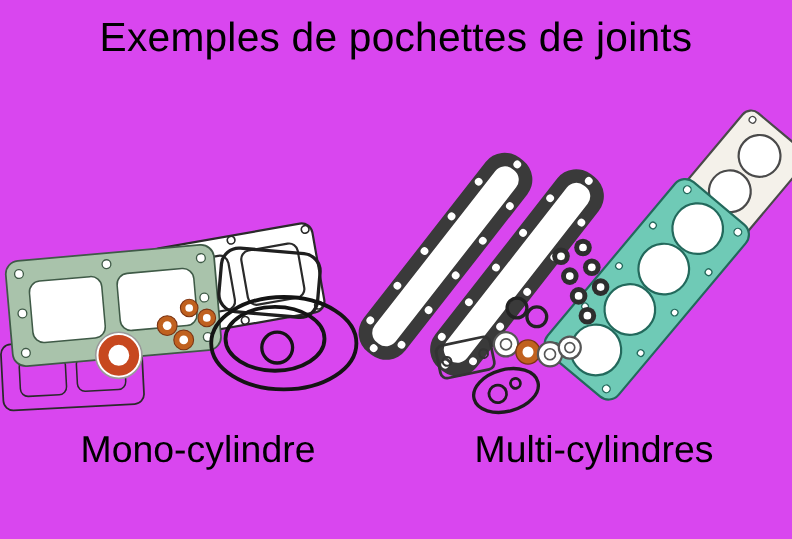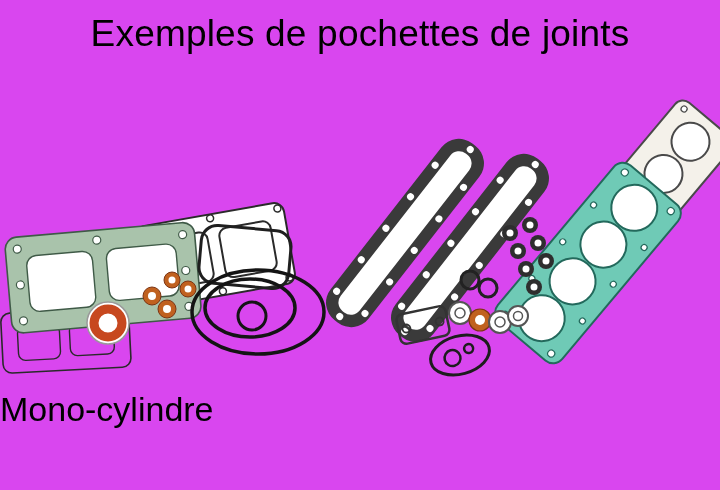--- a/index.html
+++ b/index.html
@@ -10,21 +10,21 @@
   .title{
     position:absolute;top:12px;left:0;width:100%;margin:0;
     text-align:center;font-size:37px;font-weight:400;line-height:1.18;
     letter-spacing:0.2px;color:#000;
   }
   .title .line{display:block;}
   .art{position:absolute;}
   .art-left{left:0;top:192px;}
   .art-right{left:320px;top:98px;}
   .captions{position:absolute;left:0;top:390px;width:100%;display:flex;}
-  .caption{flex:1;font-size:34px;font-weight:400;color:#000;}
+  .caption{flex:1;text-align:center;font-size:34px;font-weight:400;color:#000;}
 </style>
 </head>
 <body>
 
 <div class="page">
 
   <h1 class="title">
     <span class="line">Exemples de pochettes de joints</span>
   </h1>
 
@@ -196,15 +196,16 @@
 
     <g transform="translate(140,257) rotate(-15)">
       <ellipse cx="0" cy="0" rx="30" ry="19" fill="none" stroke="#1d1d1d" stroke-width="3"></ellipse>
       <circle cx="-8" cy="1" r="8" fill="none" stroke="#1d1d1d" stroke-width="2.5"></circle>
       <circle cx="10" cy="-4" r="4.5" fill="none" stroke="#1d1d1d" stroke-width="2.5"></circle>
     </g>
   </svg>
 
   <div class="captions">
     <div class="caption">Mono-cylindre</div>
+    <div class="caption">Multi-cylindres</div>
   </div>
 
 </div>
 
 </body></html>

